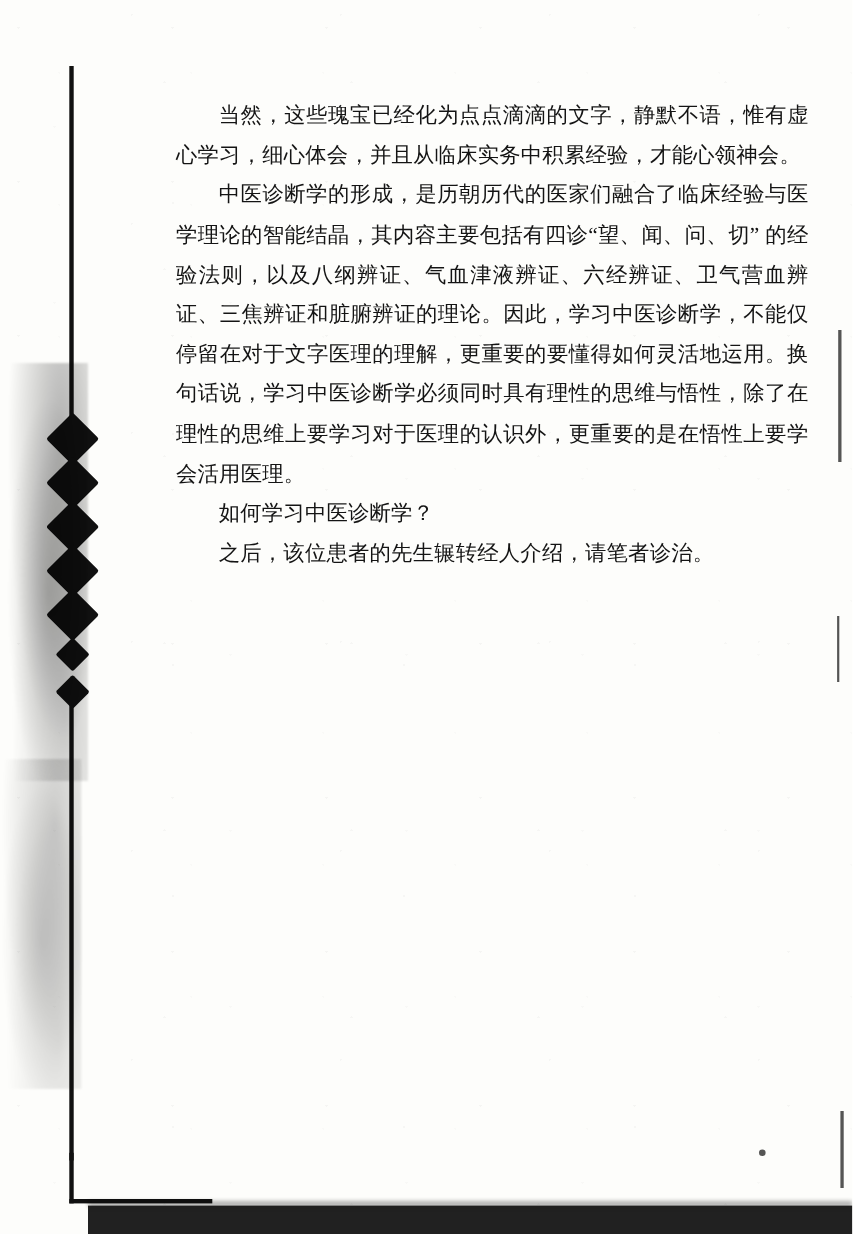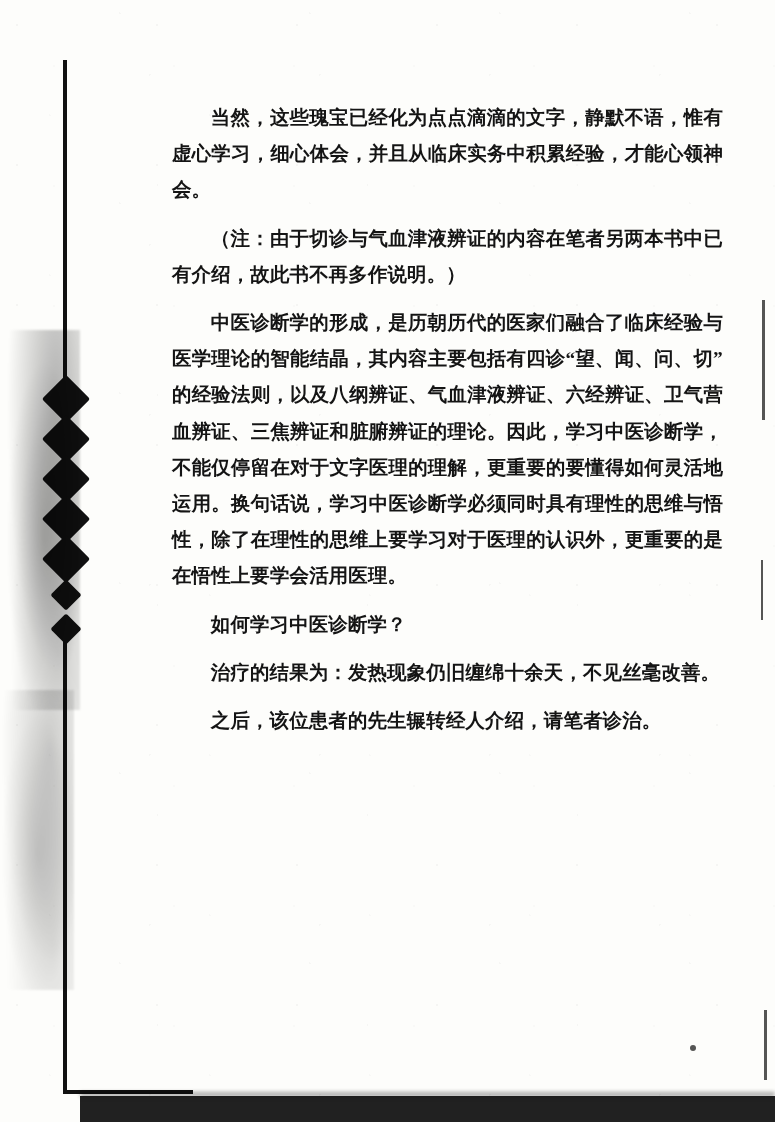--- a/index.html
+++ b/index.html
@@ -143,23 +143,23 @@
     top: 88px;
     width: 575px;
     color: #141414;
     font-size: 19.4px;
     line-height: 36.2px;
     letter-spacing: .2px;
     text-align: justify;
     text-justify: inter-character;
   }
   .body-text p {
-    margin: 12px;
+    margin: 0;
     text-indent: 2em;
-    font-weight: 700;
+    font-weight: 400;
   }
 </style>
 </head>
 <body>
 
 <div class="page">
 
   <div class="grain"></div>
 
   <div class="left-rule"></div>
@@ -178,24 +178,22 @@
   <div class="smudge"></div>
   <div class="smudge two"></div>
 
   <div class="edge-mark" style="right:10px; top:300px; width:3px; height:120px;"></div>
   <div class="edge-mark" style="right:12px; top:560px; width:2px; height:60px;"></div>
   <div class="edge-mark" style="right:8px; top:1010px; width:3px; height:70px;"></div>
   <div class="edge-mark" style="left:690px; top:1045px; width:6px; height:6px; border-radius:50%;"></div>
 
   <div class="body-text">
     <p>当然，这些瑰宝已经化为点点滴滴的文字，静默不语，惟有虚心学习，细心体会，并且从临床实务中积累经验，才能心领神会。</p>
-    <p>（注：由于切诊与气血津液辨证的内容在笔者另两本书中已有介绍，故此书不再多作说明。）</p>
     <p>中医诊断学的形成，是历朝历代的医家们融合了临床经验与医学理论的智能结晶，其内容主要包括有四诊“望、闻、问、切” 的经验法则，以及八纲辨证、气血津液辨证、六经辨证、卫气营血辨证、三焦辨证和脏腑辨证的理论。因此，学习中医诊断学，不能仅停留在对于文字医理的理解，更重要的要懂得如何灵活地运用。换句话说，学习中医诊断学必须同时具有理性的思维与悟性，除了在理性的思维上要学习对于医理的认识外，更重要的是在悟性上要学会活用医理。</p>
     <p>如何学习中医诊断学？</p>
-    <p>治疗的结果为：发热现象仍旧缠绵十余天，不见丝毫改善。</p>
     <p>之后，该位患者的先生辗转经人介绍，请笔者诊治。</p>
 
   </div>
 
   <div class="corner-bracket">
     <div class="vbar"></div>
     <div class="hbar"></div>
   </div>
   <div class="bottom-bar"></div>
 

